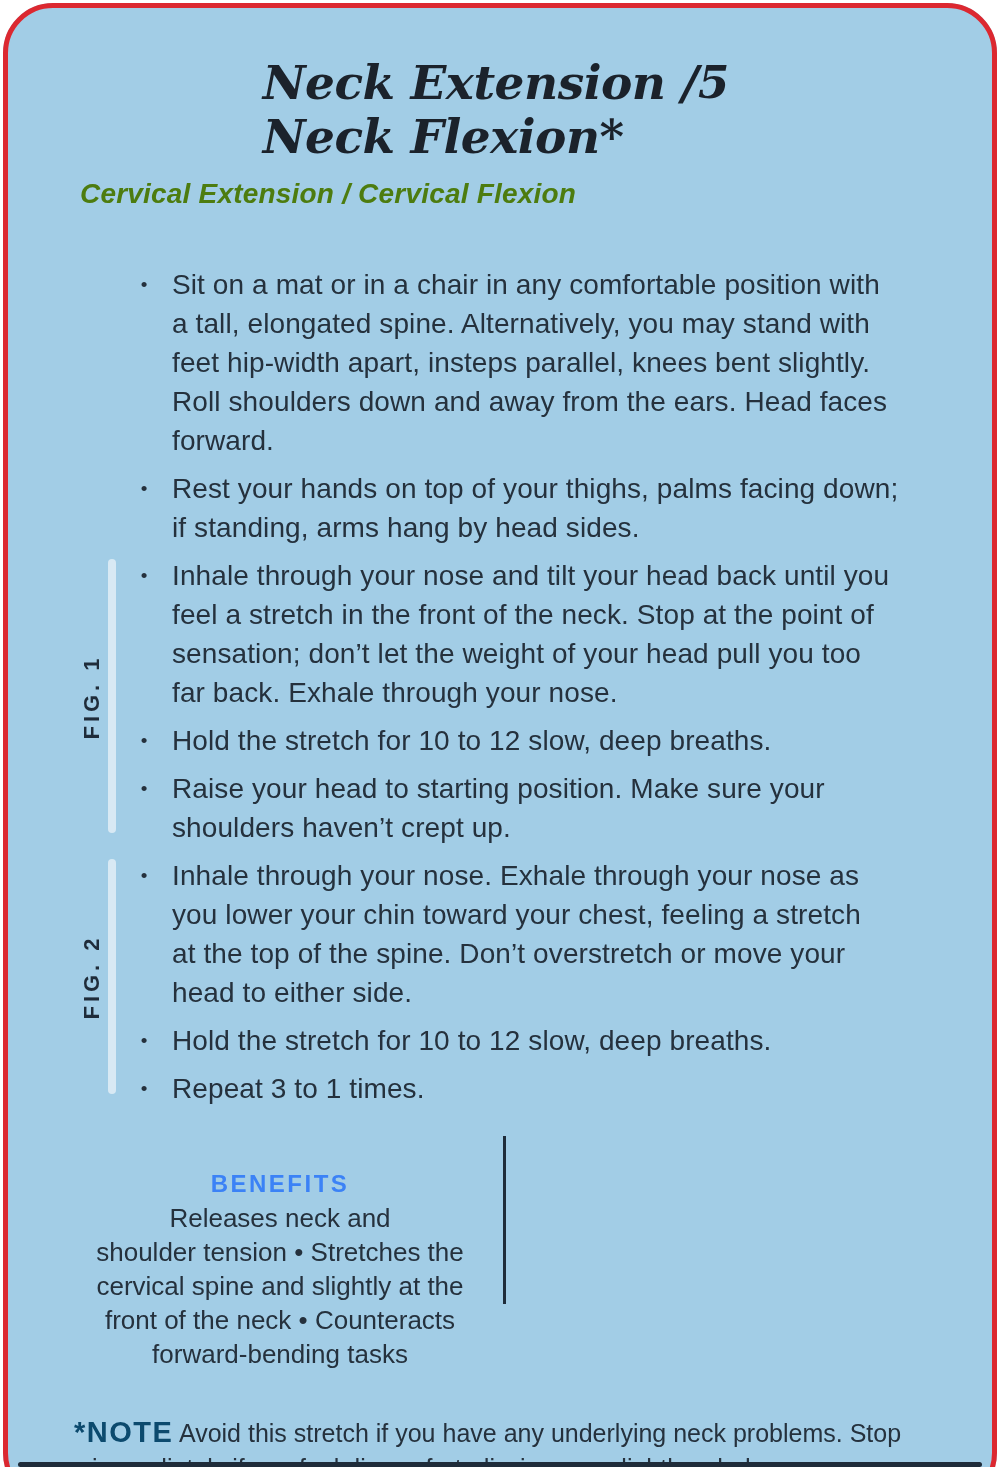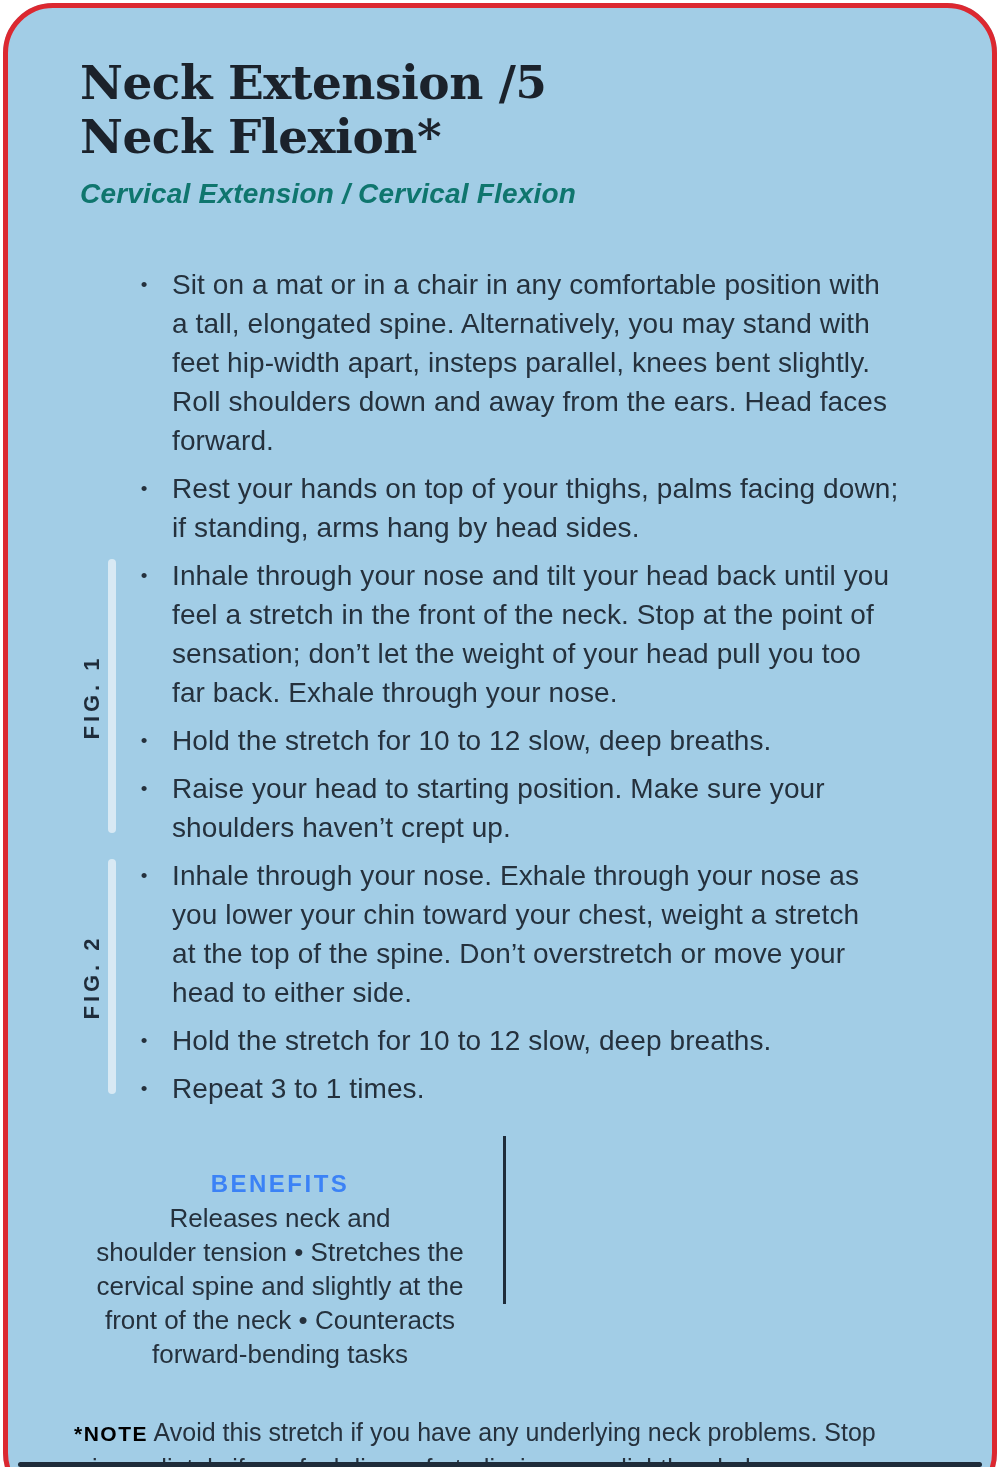--- a/index.html
+++ b/index.html
@@ -16,35 +16,35 @@
   }
   .card-border {
     position:absolute; left:3px; top:3px; width:994px; height:1500px;
     border:5px solid #dc2830; border-radius:50px; pointer-events:none; z-index:6;
   }
   .bottom-strip {
     position:absolute; left:18px; right:18px; bottom:0; height:5px;
     background:#1f2c3a; border-radius:3px; z-index:5;
   }
   .content { position:relative; z-index:2; }
-  .header { display:flex; justify-content:flex-start; align-items:flex-start;
-    margin:56px 0 0 80px; }
+  .header { display:flex; justify-content:center; align-items:flex-start;
+    margin:56px 0 0 80px;font-style:italic; }
   .title {
     font-family:"DejaVu Serif","Liberation Serif",serif;
     font-weight:700; font-size:47px; line-height:54px; letter-spacing:-0.5px;
     color:#1b222b; white-space:pre-line;
   }
   .page-number {
     font-family:"DejaVu Serif","Liberation Serif",serif;
     font-weight:700; font-size:45px; line-height:54px; color:#1b222b;
     margin-right:88px;
   }
   .subtitle {
     margin:14px 0 0 80px; font-style:italic; font-weight:700;
-    font-size:28px; line-height:32px; color:#0f766e; letter-spacing:0.2px;
+    font-size:28px; line-height:32px; color:#4d7c0f; letter-spacing:0.2px;
   }
   .steps { margin-top:55px; padding-right:62px; }
   .step-group { position:relative; padding-left:172px; }
   .step { position:relative; margin-bottom:9px; }
   .bullet {
     position:absolute; left:-38px; top:0; width:20px;
     font-size:19px; line-height:39px; color:#25313d; text-align:center;
   }
   .step-text { display:block; font-size:28px; line-height:39px;
     letter-spacing:0.1px; white-space:pre-line; }
@@ -63,21 +63,21 @@
   .bottom-row { display:flex; margin-top:24px; padding:0 70px 0 85px; }
   .benefits-col { width:390px; text-align:center; }
   .col-divider { width:3px; height:168px; margin:4px 42px 0 28px; background:#1f2c3a; }
   .tip-col { flex:1; text-align:center; padding-right:10px; }
   .mini-label { font-weight:700; letter-spacing:2.5px; font-size:24px; color:#3b82f6; }
   .col-text { font-size:26px; line-height:34px; white-space:pre-line; color:#25313d; }
   .footnote {
     margin:44px 60px 0 74px; padding-left:18px; text-indent:-18px;
     font-size:25px; line-height:35px; color:#25313d;
   }
-  .note-label { font-weight:700; letter-spacing:1.5px; font-size:21px; color:#000000; }
+  .note-label { font-weight:700; letter-spacing:1.5px; font-size:29px; color:#0c4a6e; }
   .note-text { white-space:pre-line; }
 </style>
 </head>
 <body>
 
 <div class="page">
   <div class="card"></div>
 
   <div class="content">
     <div class="header">
@@ -129,21 +129,21 @@
       </div>
 
       <div class="step-group">
         <div class="fig-line"></div>
         <div class="fig-label-box">
           <span class="fig-label">FIG. 2</span>
         </div>
         <div class="step">
           <span class="bullet">•</span>
           <span class="step-text">Inhale through your nose. Exhale through your nose as
-you lower your chin toward your chest, weight a stretch
+you lower your chin toward your chest, feeling a stretch
 at the top of the spine. Don’t overstretch or move your
 head to either side.</span>
         </div>
         <div class="step">
           <span class="bullet">•</span>
           <span class="step-text">Hold the stretch for 10 to 12 slow, deep breaths.</span>
         </div>
         <div class="step">
           <span class="bullet">•</span>
           <span class="step-text">Repeat 3 to 1 times.</span>

